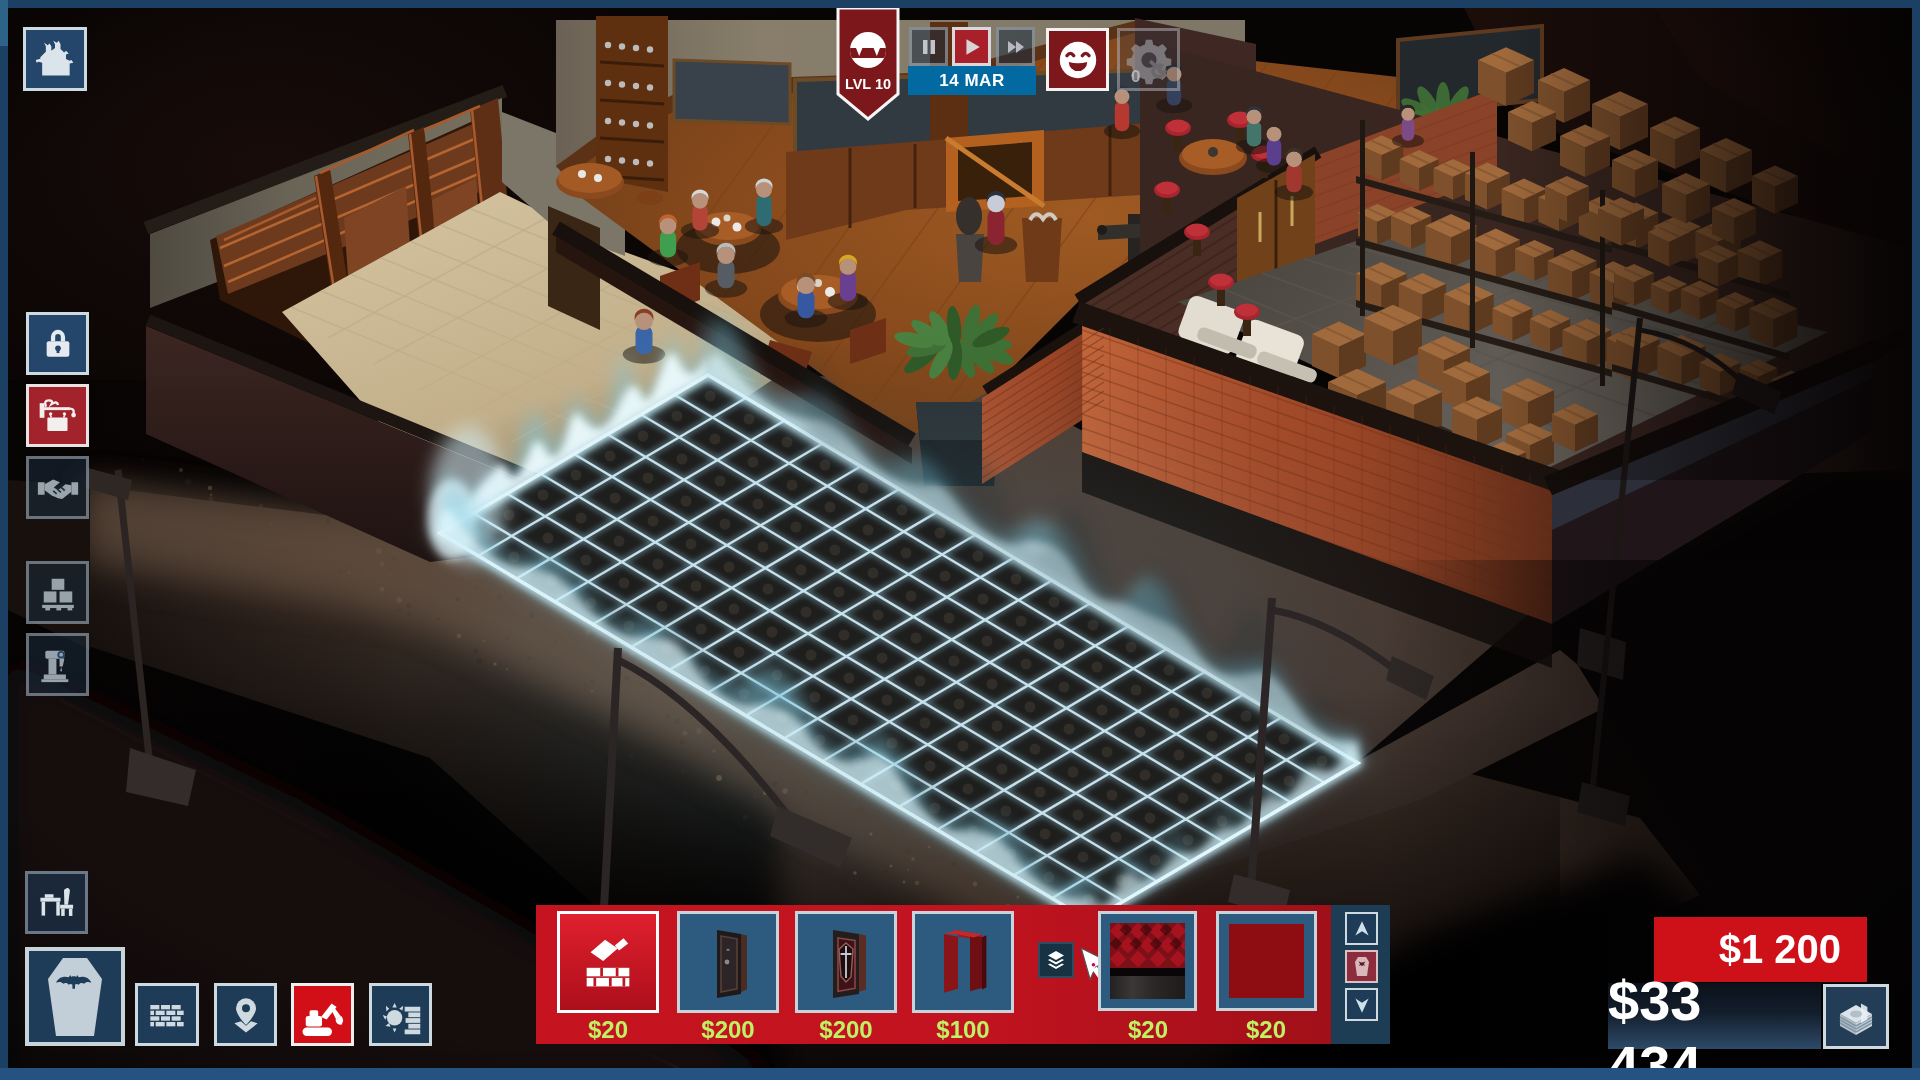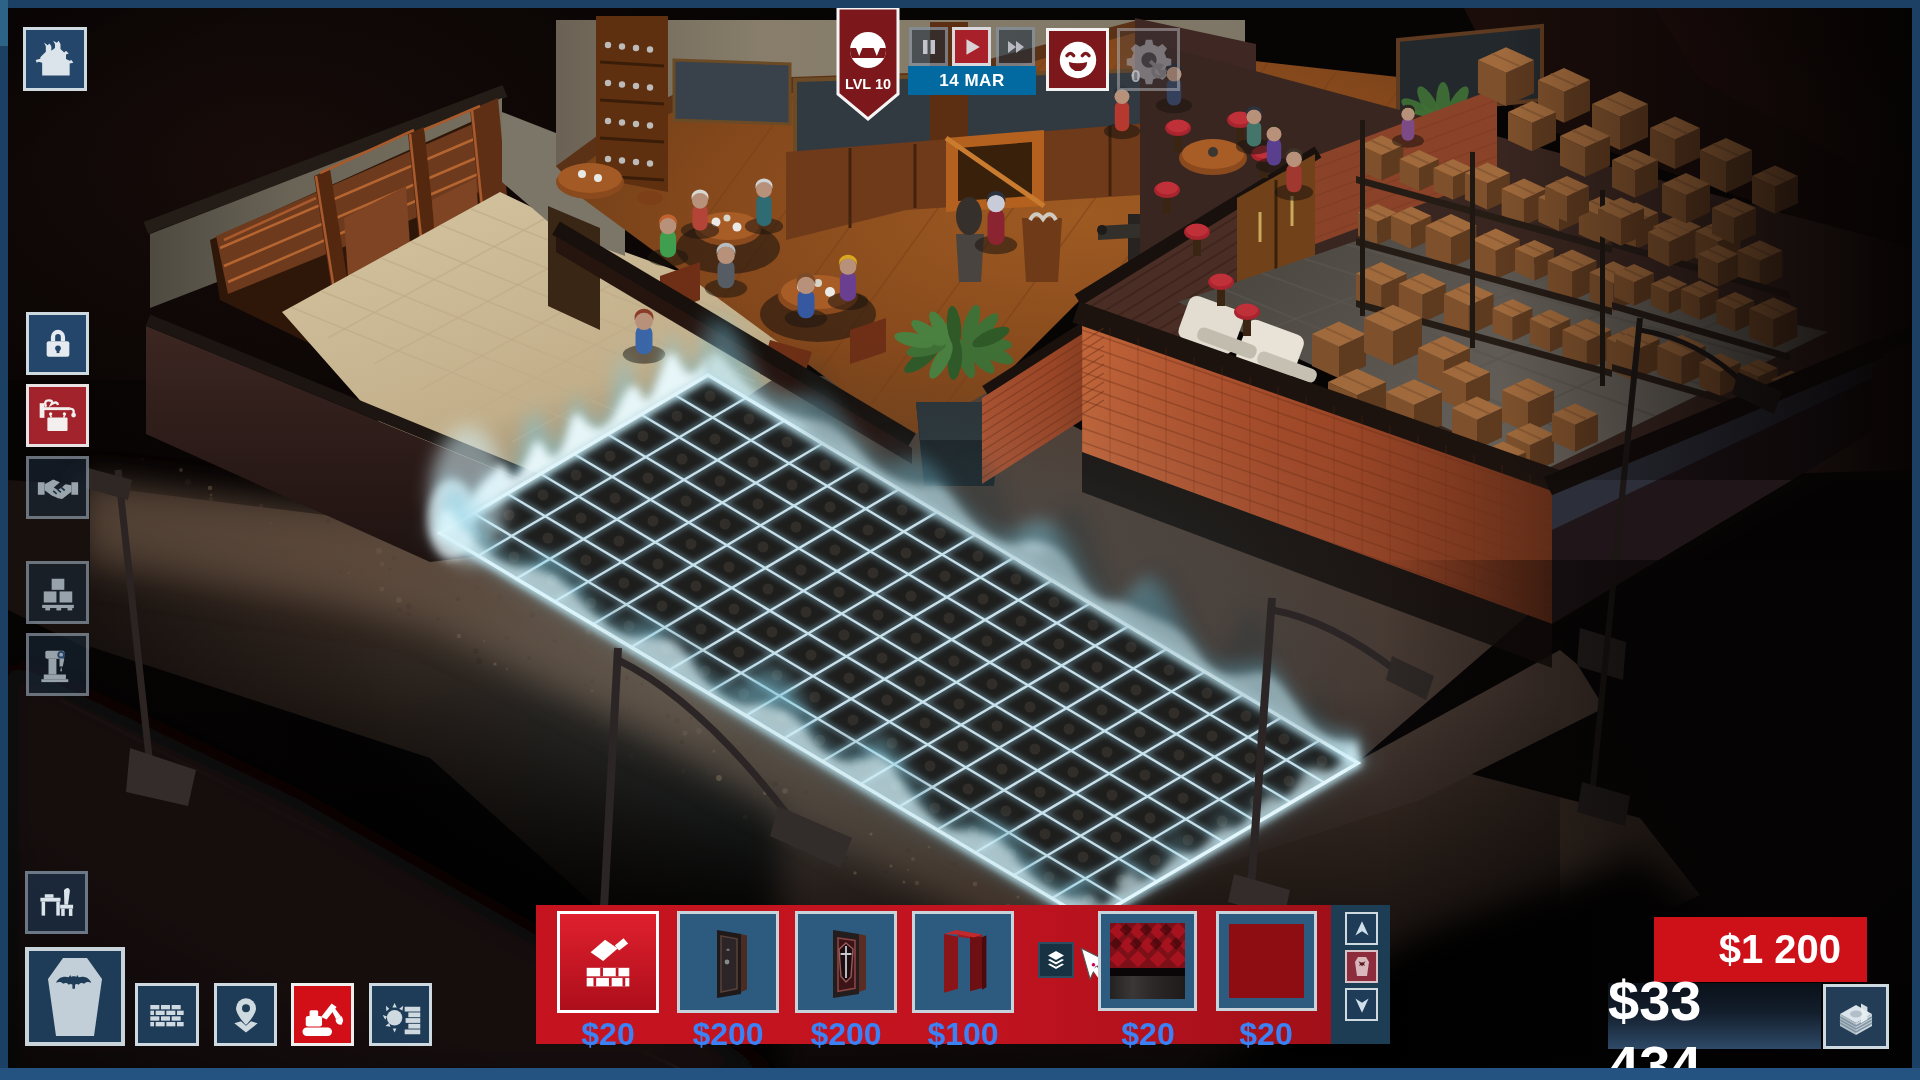--- a/index.html
+++ b/index.html
@@ -3,21 +3,21 @@
 <meta charset="utf-8">
 <style>
   * { margin:0; padding:0; box-sizing:border-box; }
   html,body { width:1920px; height:1080px; overflow:hidden; background:#000;
     font-family:"Liberation Sans", sans-serif; }
   #stage { position:relative; width:1920px; height:1080px; background:#070404;padding-left:16px; }
   .btn { position:absolute; border:3px solid #cfd9e0; background:#24466b;
     display:flex; align-items:center; justify-content:center; }
   .btn.ghost { background:rgba(28,44,62,0.55); border-color:rgba(190,200,210,0.5); }
   .btn.red { background:#d20f16; border-color:#efefef; }
-  .price { position:absolute; color:#3b82f6; font-weight:bold; font-size:32px;
+  .price { position:absolute; color:#bef264; font-weight:bold; font-size:24px;
     text-align:center; width:104px; }
 </style>
 </head>
 <body>
 <div id="stage">
 
 <svg width="1920" height="1080" viewBox="0 0 1920 1080" style="position:absolute;left:0;top:0">
 
 <defs>
 <radialGradient id="hazeUL" cx="30%" cy="30%" r="75%">

